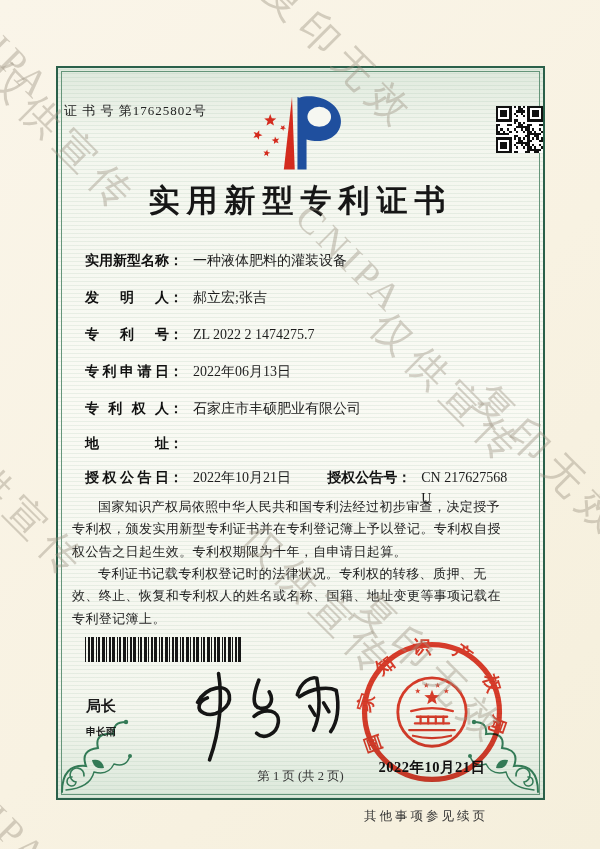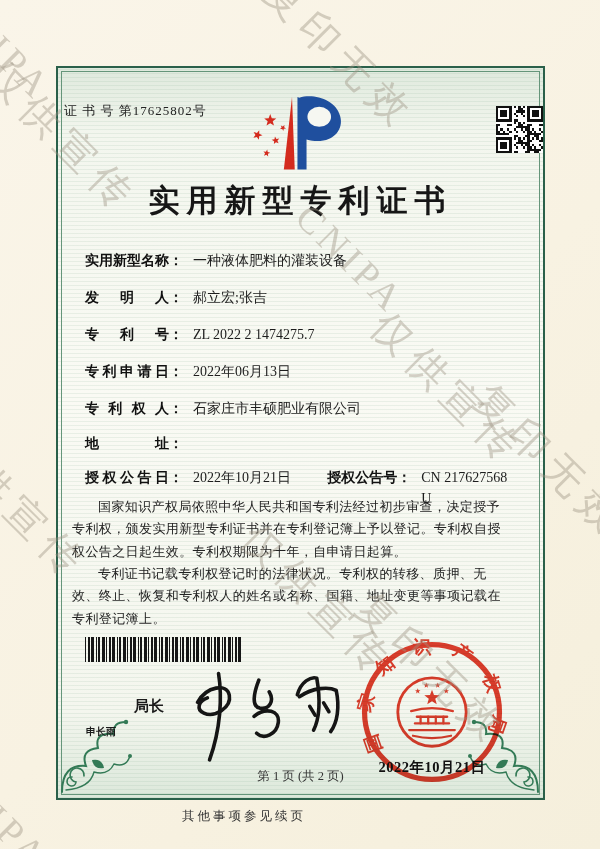--- a/index.html
+++ b/index.html
@@ -25,29 +25,29 @@
   .flbl{display:inline-block;width:84px;text-align:justify;text-align-last:justify;font-weight:600;color:#111;flex:0 0 84px;}
   .fcolon{font-weight:600;color:#111;}
   .fval{margin-left:10px;flex:1;}
   .grant-group{display:flex;}
   
   #body-text{left:72px;top:496px;width:441px;font-size:13px;line-height:1.72;color:#222;letter-spacing:.4px;}
   #body-text p{margin:0;text-indent:2em;}
   
   #barcode{left:85px;top:637px;width:158px;height:25px;}
   
-  #official-title{left:86px;top:697px;font-size:15px;font-weight:700;font-family:"Liberation Sans",sans-serif;color:#1b1b1b;margin-left:48px;}
+  #official-title{left:86px;top:697px;font-size:15px;font-weight:700;font-family:"Liberation Sans",sans-serif;color:#1b1b1b;}
   #official-name{left:86px;top:725px;font-size:10px;font-weight:700;font-family:"Liberation Sans",sans-serif;color:#1b1b1b;}
   #signature{left:168px;top:662px;width:190px;height:105px;transform:rotate(-2deg);}
   
   #seal{left:356px;top:636px;width:152px;height:152px;opacity:.94;mix-blend-mode:multiply;}
   #seal-date{left:356px;top:758px;width:152px;text-align:center;font-size:14.5px;font-weight:700;color:#101010;letter-spacing:.5px;}
   
   #page-no{left:56px;top:768px;width:489px;text-align:center;font-size:12.5px;color:#333;}
-  #cont-note{left:0;top:808px;width:488px;text-align:center;font-size:12.5px;letter-spacing:3px;color:#333;}
+  #cont-note{left:0;top:808px;width:488px;text-align:right;font-size:12.5px;letter-spacing:3px;color:#333;}
   
   .corner{position:absolute;width:76px;height:76px;}
   #corner-bl{left:60px;top:718px;transform:scaleX(-1);}
   #corner-br{left:464px;top:718px;}
   
   .wm{position:absolute;white-space:nowrap;transform:rotate(45deg);transform-origin:left top;
     color:rgba(157,147,131,.42);font-size:40px;letter-spacing:9px;z-index:40;pointer-events:none;
     font-family:"Liberation Serif",serif;}
   .wm-lat{letter-spacing:5px;font-size:38px;}
 </style>

